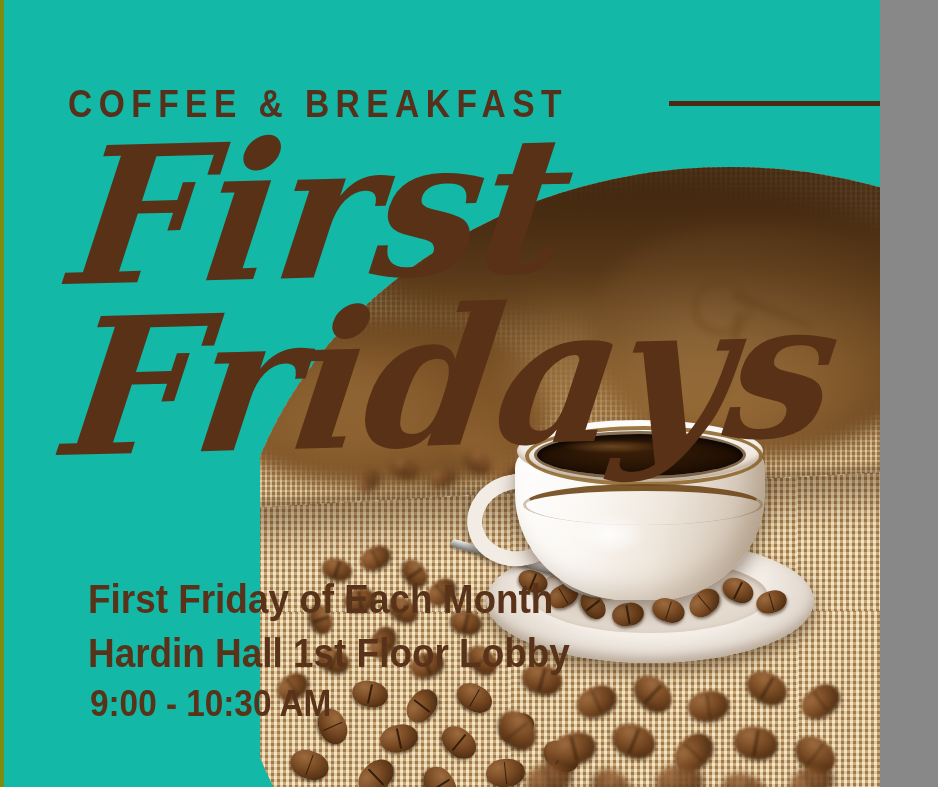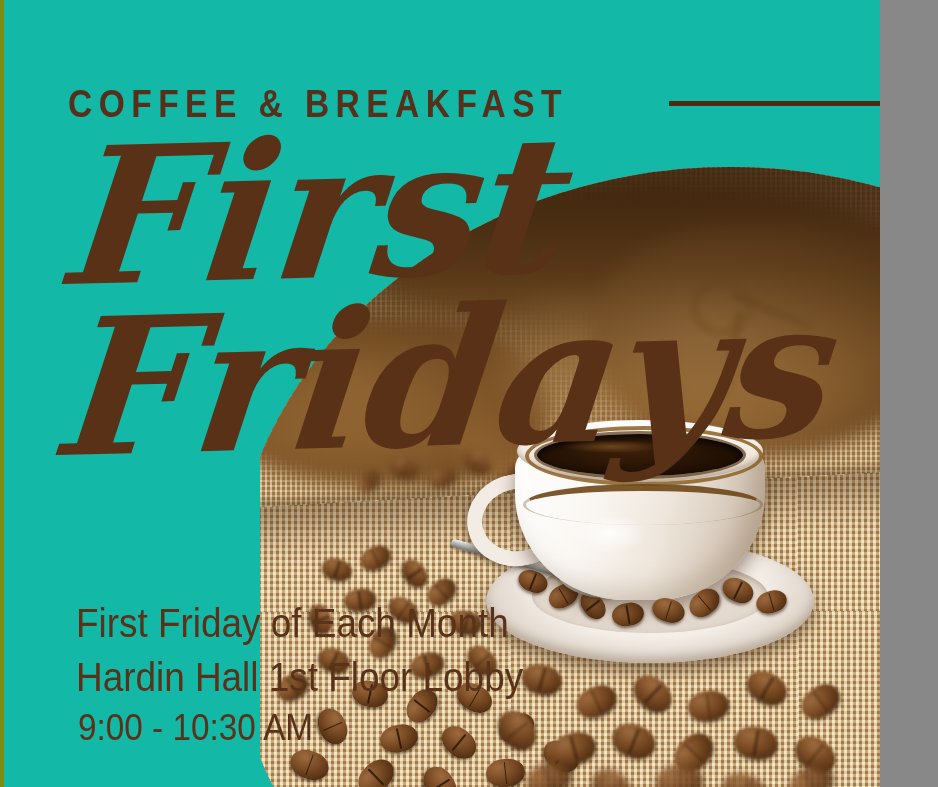--- a/index.html
+++ b/index.html
@@ -326,26 +326,25 @@
   }
   #script-fridays {
     font-size: 190px;
     transform: skewX(-9deg) rotate(-1.5deg);
     transform-origin: left bottom;
     margin-top: 8px;
   }
 
   #details {
     position: absolute;
-    left: 76px; top: 572px;
+    left: 88px; top: 572px;
     z-index: 40;
     color: #59321a;
     font-family: "Liberation Sans Narrow", "Liberation Sans", sans-serif;
-    font-weight: 400;
-    margin-top: 24px;
+    font-weight: 700;
   }
   .detail-line {
     white-space: nowrap;
     transform: scaleX(.9);
     transform-origin: left center;
   }
   #detail-1 { font-size: 41px; line-height: 1.32; }
   #detail-2 { font-size: 41px; line-height: 1.32; }
   #detail-3 { font-size: 37px; line-height: 1.28; margin-left: 2px; }
 </style>

